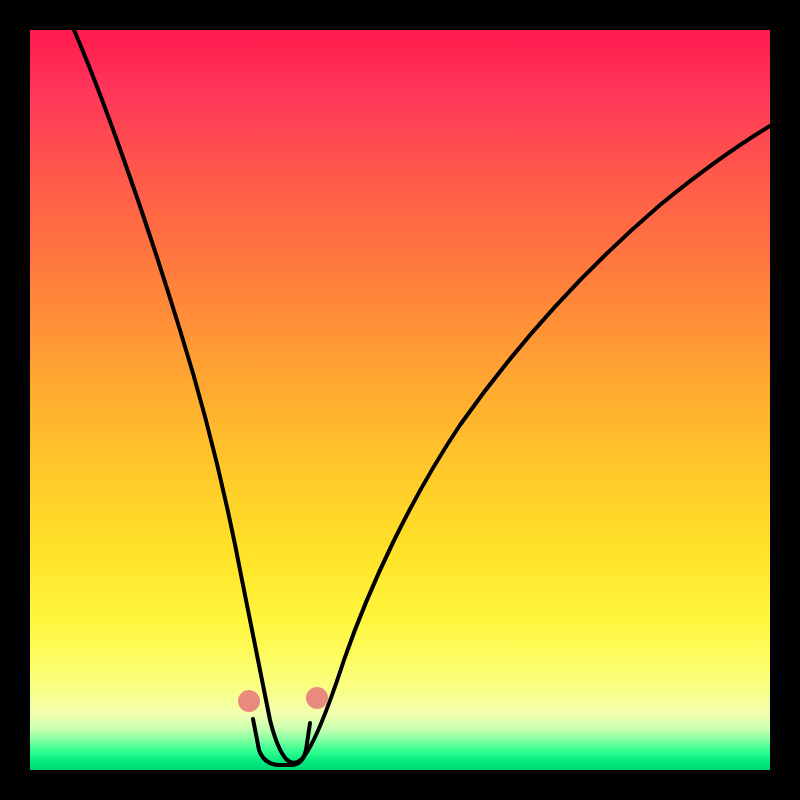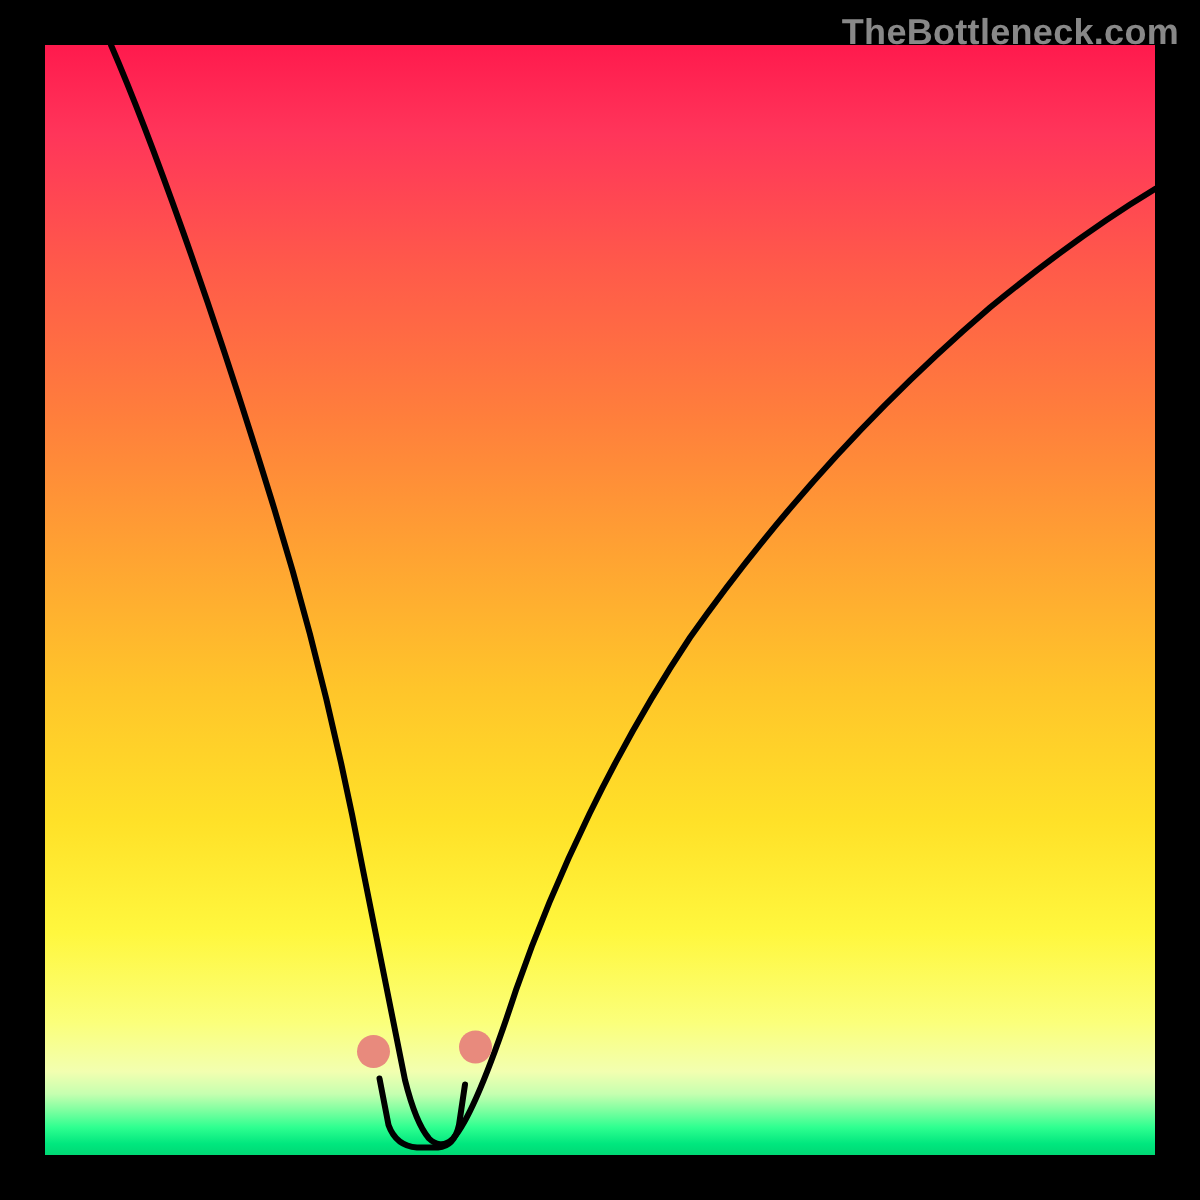--- a/index.html
+++ b/index.html
@@ -73,21 +73,20 @@
   }
   .dot {
     fill: #e88a7d;
   }
 </style>
 </head>
 <body>
 
 <div class="frame">
 
-  <div class="watermark">TheBottleneck.com</div>
 
   <div class="plot">
 
     <svg class="curve" viewBox="0 0 740 740" preserveAspectRatio="none">
 
       <path d="M 44 0
                C 70 60, 110 170, 150 300
                C 175 380, 195 460, 212 550
                C 222 600, 232 650, 240 690
                C 245 710, 250 722, 256 729

